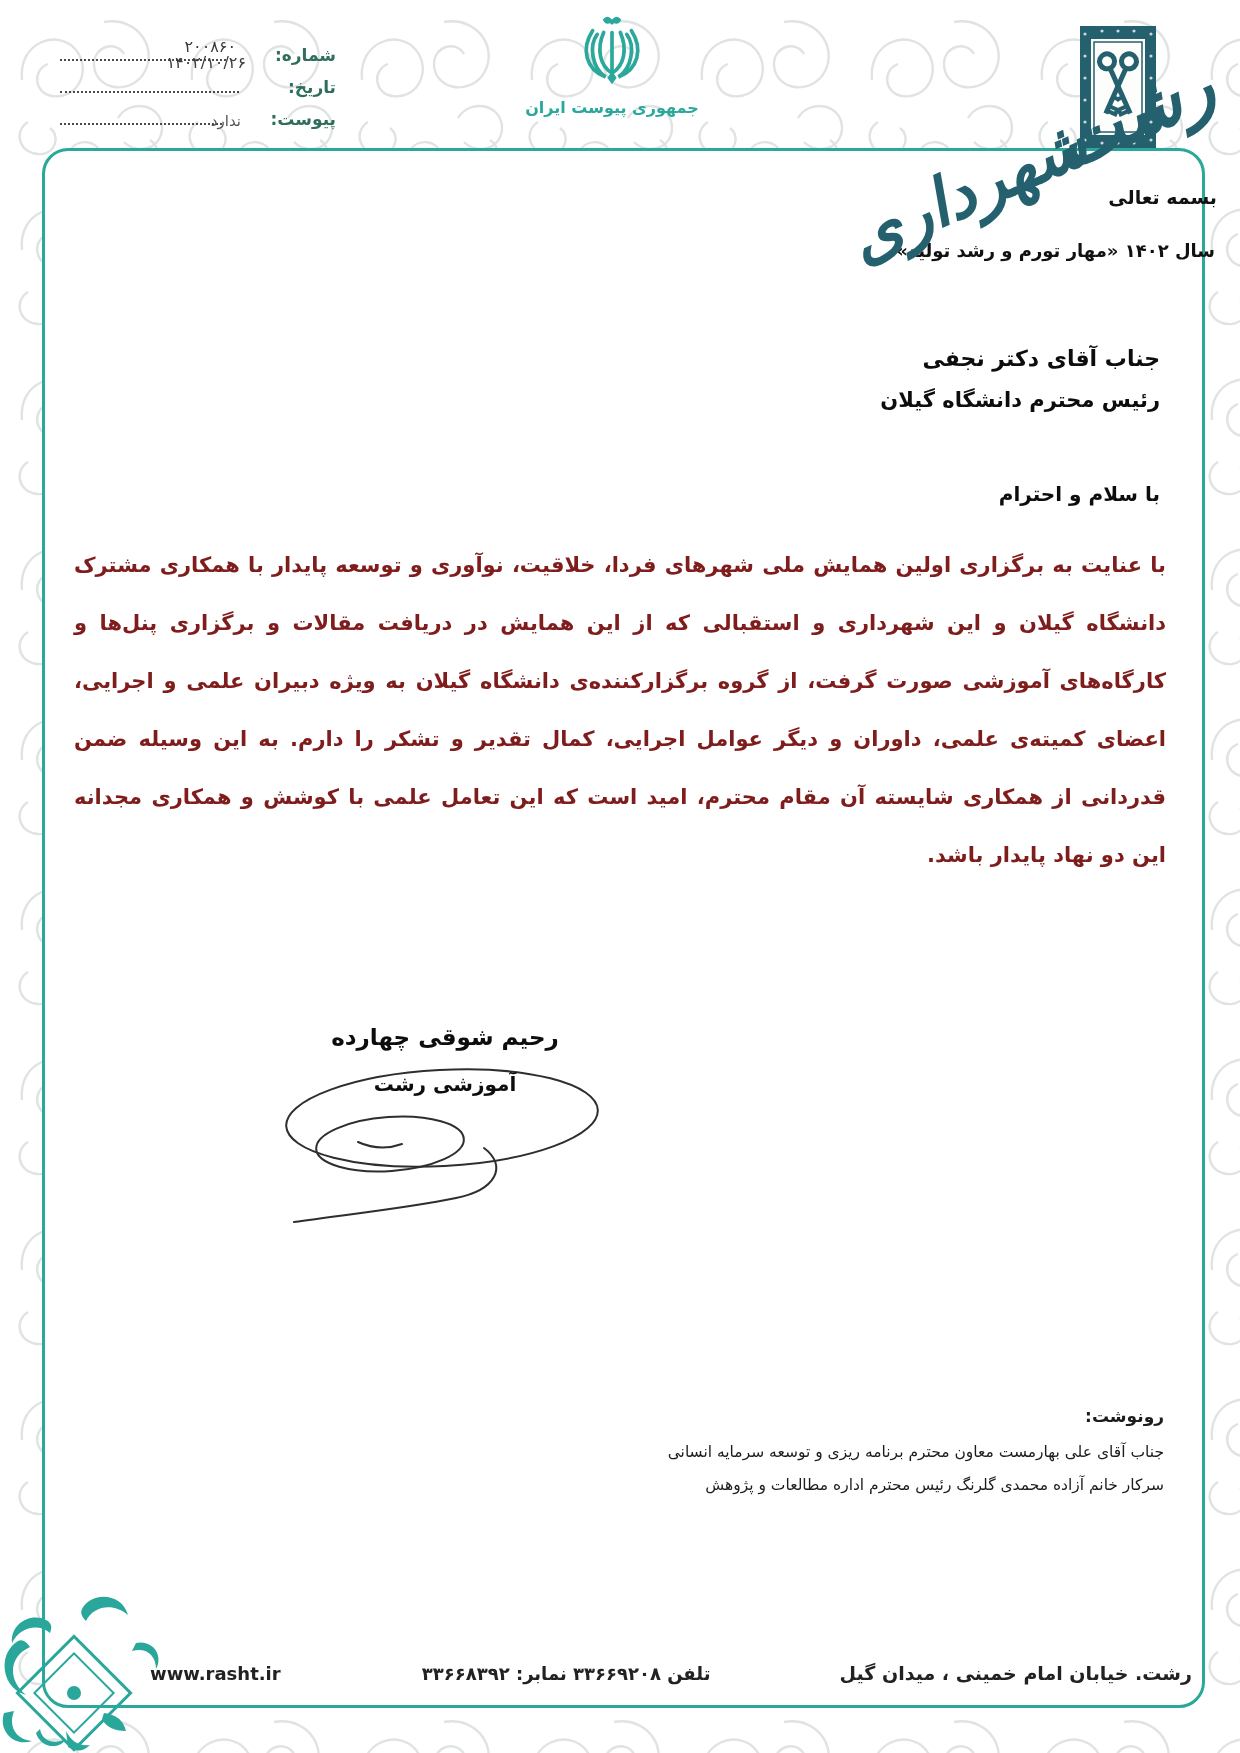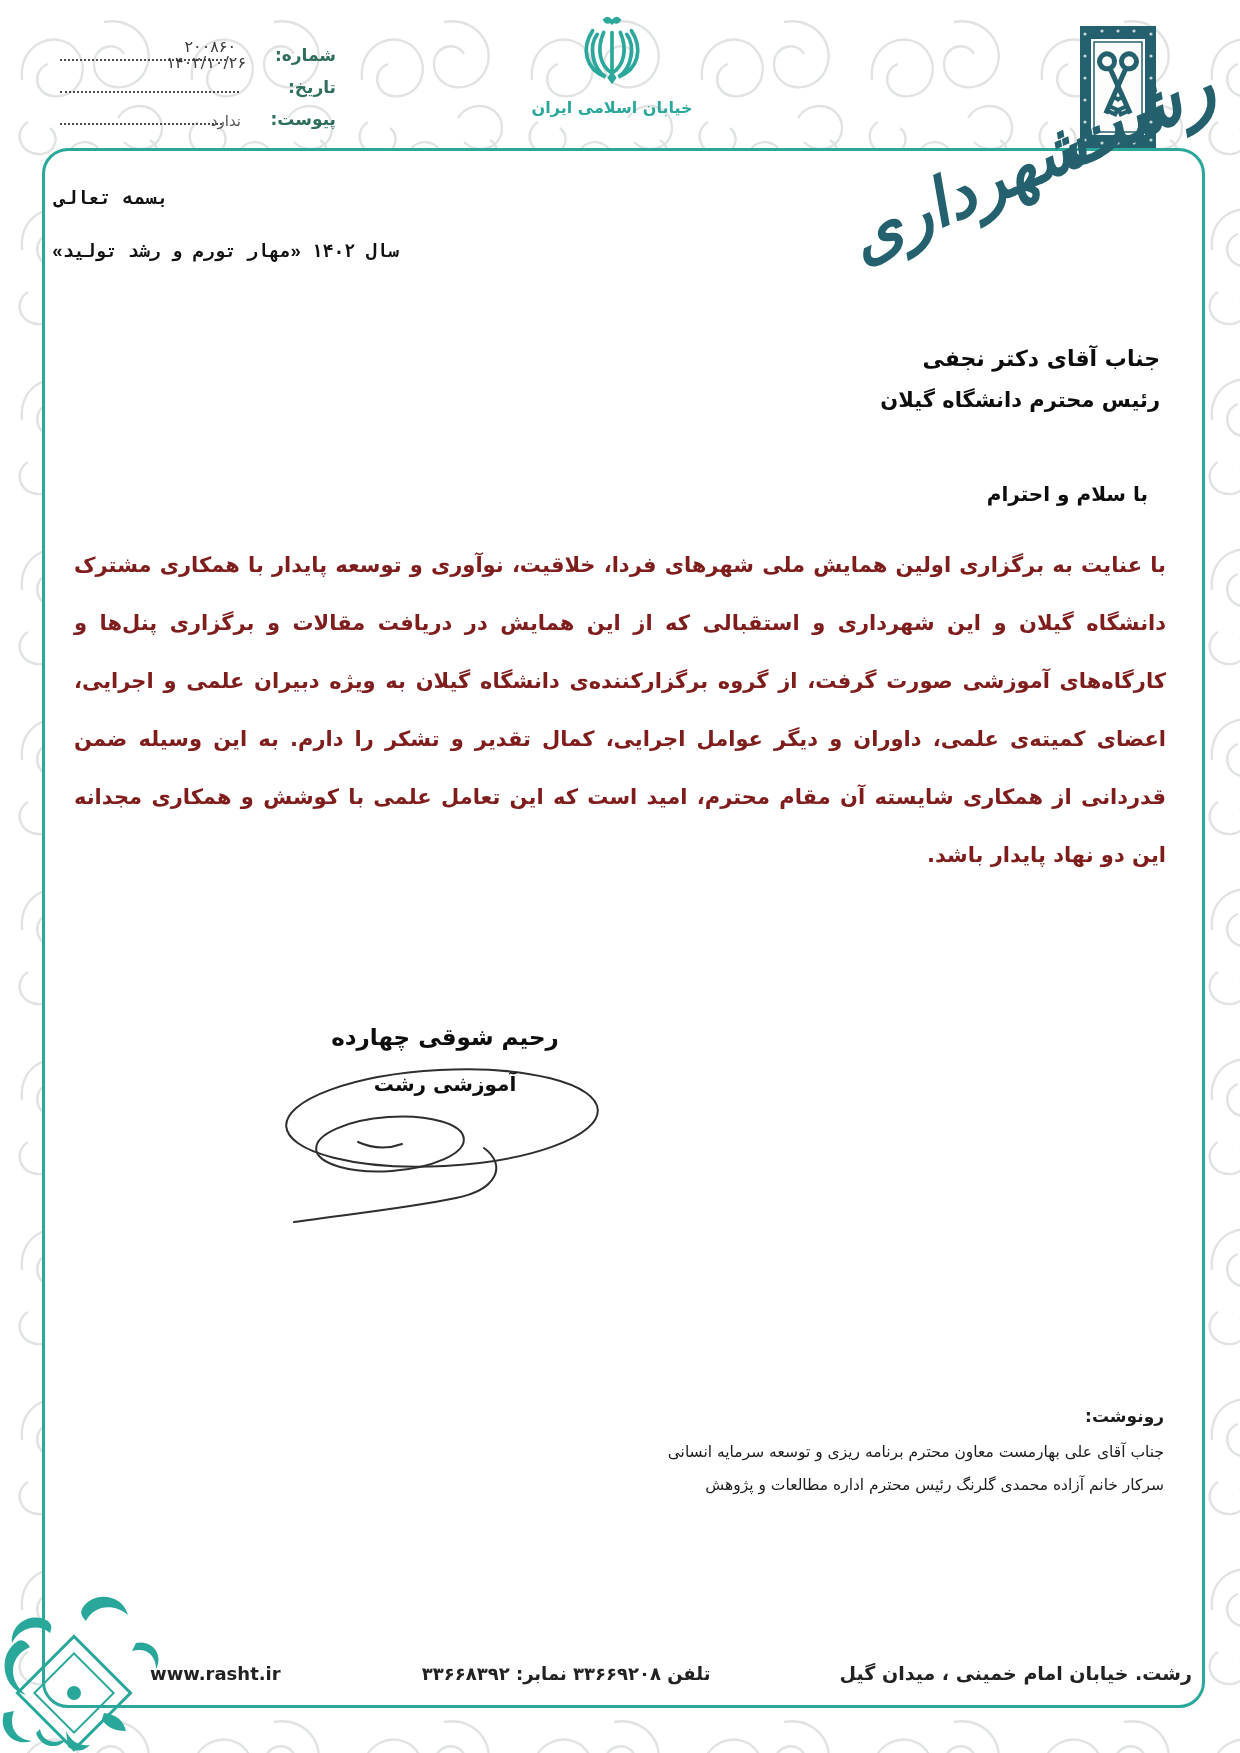--- a/index.html
+++ b/index.html
@@ -33,29 +33,29 @@
 
   
   .seal { position:absolute; left:1080px; top:26px; z-index:2; }
 
   
   .callig { position:absolute; z-index:3; color:#24606d; font-weight:700; direction:rtl; white-space:nowrap; }
   .callig-sh { left:852px; top:204px; font-size:66px; transform:rotate(-24deg); transform-origin:left center; font-style:italic; }
   .callig-rasht { left:1058px; top:106px; font-size:72px; transform:rotate(-24deg); transform-origin:left center; font-style:italic; }
 
   
-  .center-line { position:absolute; left:42px; width:1163px; text-align:left; z-index:2; direction:rtl; color:#111;font-family:Liberation Mono, monospace; }
+  .center-line { position:absolute; left:42px; width:1163px; text-align:right; z-index:2; direction:rtl; color:#111; }
   .besmele { top:186px; font-size:19px; font-weight:700; padding-left:0; transform:translateX(12px); }
   .slogan  { top:240px; font-size:18px; font-weight:700; transform:translateX(10px); }
 
   .addressee { position:absolute; right:80px; top:346px; z-index:2; direction:rtl; text-align:right; color:#0d0d0d; }
   .addressee .name  { font-size:22px; font-weight:700; }
   .addressee .title { font-size:21px; font-weight:700; margin-top:17px; }
 
-  .salutation { position:absolute; right:92px; top:482px; z-index:2; direction:rtl; font-size:20px; font-weight:700; color:#0d0d0d;margin-left:43px; }
+  .salutation { position:absolute; right:80px; top:482px; z-index:2; direction:rtl; font-size:20px; font-weight:700; color:#0d0d0d;margin-left:43px; }
 
   .body-text {
     position:absolute; left:74px; top:536px; width:1092px; z-index:2;
     direction:rtl; text-align:justify; font-size:21px; font-weight:700;
     line-height:58px; color:#7f1d1d;
   }
 
   
   .sig-block { position:absolute; left:292px; top:1024px; width:306px; z-index:3; text-align:center; direction:rtl; color:#0d0d0d; }
   .sig-name  { font-size:23px; font-weight:700; }
@@ -126,21 +126,21 @@
       <g fill="none" stroke="#2ba89b" stroke-width="4" stroke-linecap="round">
         <path d="M40,22 L40,64"></path>
         <path d="M31,22 C23,40 27,58 40,66"></path>
         <path d="M49,22 C57,40 53,58 40,66"></path>
         <path d="M19,20 C6,40 12,62 33,70 C18,60 15,36 24,24"></path>
         <path d="M61,20 C74,40 68,62 47,70 C62,60 65,36 56,24"></path>
       </g>
       <path d="M40,64 l5,7 -5,7 -5,-7 z" fill="#2ba89b"></path>
       <path d="M30,8 q5,-6 10,0 q5,-6 10,0 q-2,6 -8,4 q-2,3 -4,0 q-6,2 -8,-4 z" fill="#2ba89b"></path>
     </svg>
-    <div class="emblem-caption">خیابان اسلامی ایران</div>
+    <div class="emblem-caption">جمهوری پیوست ایران</div>
   </div>
 
   <svg class="seal" width="76" height="122" viewBox="0 0 76 122">
     <rect x="0" y="0" width="76" height="122" fill="#24606d"></rect>
     <g fill="#ffffff" opacity="0.75">
       <circle cx="5" cy="8" r="1.6"></circle>
         <circle cx="5" cy="30" r="1.6"></circle>
         <circle cx="5" cy="52" r="1.6"></circle>
       <circle cx="5" cy="74" r="1.6"></circle>
         <circle cx="5" cy="96" r="1.6"></circle>

